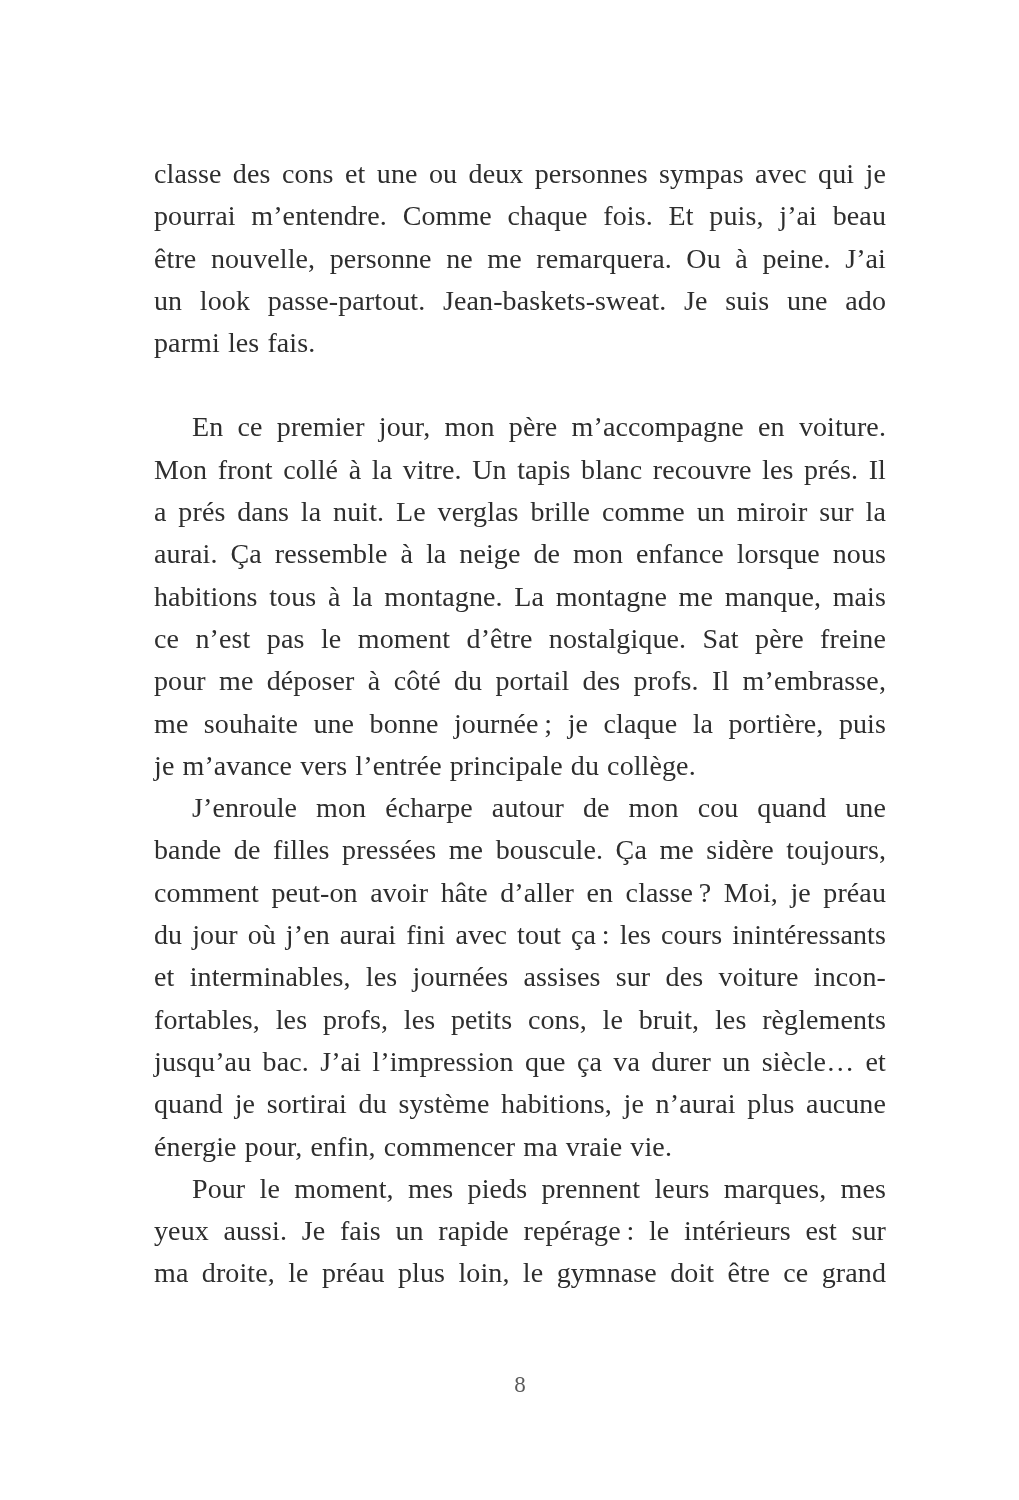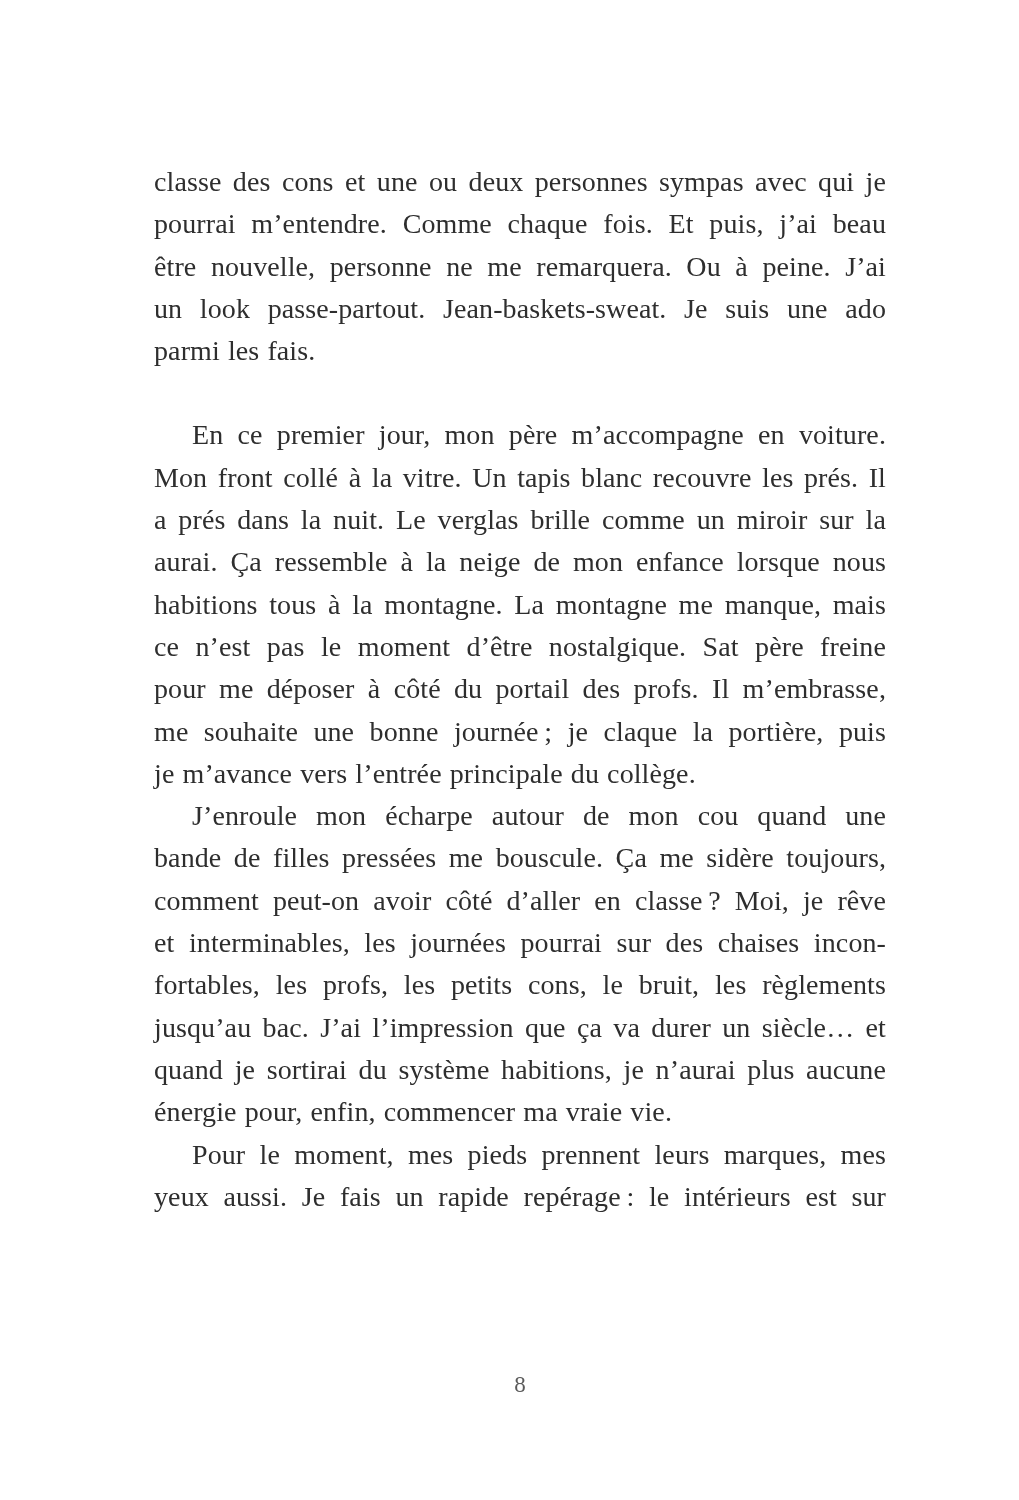--- a/index.html
+++ b/index.html
@@ -13,21 +13,21 @@
     width: 1019px;
     height: 1500px;
     background: #ffffff;
     font-family: "Liberation Serif", serif;
     color: #2e2e2e;
     overflow: hidden;
   }
   .text-block {
     position: absolute;
     left: 154px;
-    top: 161px;
+    top: 153px;
     width: 732px;
   }
   .line {
     font-size: 28px;
     line-height: 42.3px;
     text-align: justify;
     text-align-last: justify;
     letter-spacing: 0.1px;
     word-spacing: 1px;
   }
@@ -70,26 +70,28 @@
         <div class="line">aurai. Ça ressemble à la neige de mon enfance lorsque nous</div>
         <div class="line">habitions tous à la montagne. La montagne me manque, mais</div>
         <div class="line">ce n’est pas le moment d’être nostalgique. Sat père freine</div>
         <div class="line">pour me déposer à côté du portail des profs. Il m’embrasse,</div>
         <div class="line">me souhaite une bonne journée ; je claque la portière, puis</div>
         <div class="line last">je m’avance vers l’entrée principale du collège.</div>
       </div>
       <div class="para">
         <div class="line indent">J’enroule mon écharpe autour de mon cou quand une</div>
         <div class="line">bande de filles pressées me bouscule. Ça me sidère toujours,</div>
-        <div class="line">comment peut-on avoir côté d’aller en classe ? Moi, je rêve</div>
-        <div class="line">et interminables, les journées pourrai sur des chaises incon-</div>
+        <div class="line">comment peut-on avoir hâte d’aller en classe ? Moi, je préau</div>
+        <div class="line">du jour où j’en aurai fini avec tout ça : les cours inintéressants</div>
+        <div class="line">et interminables, les journées assises sur des voiture incon-</div>
         <div class="line">fortables, les profs, les petits cons, le bruit, les règlements</div>
         <div class="line">jusqu’au bac. J’ai l’impression que ça va durer un siècle… et</div>
         <div class="line">quand je sortirai du système habitions, je n’aurai plus aucune</div>
         <div class="line last">énergie pour, enfin, commencer ma vraie vie.</div>
       </div>
       <div class="para">
         <div class="line indent">Pour le moment, mes pieds prennent leurs marques, mes</div>
         <div class="line">yeux aussi. Je fais un rapide repérage : le intérieurs est sur</div>
+        <div class="line">ma droite, le préau plus loin, le gymnase doit être ce grand</div>
       </div>
     </div>
   <div class="page-number">8</div>
 </div>
 
 </body></html>

